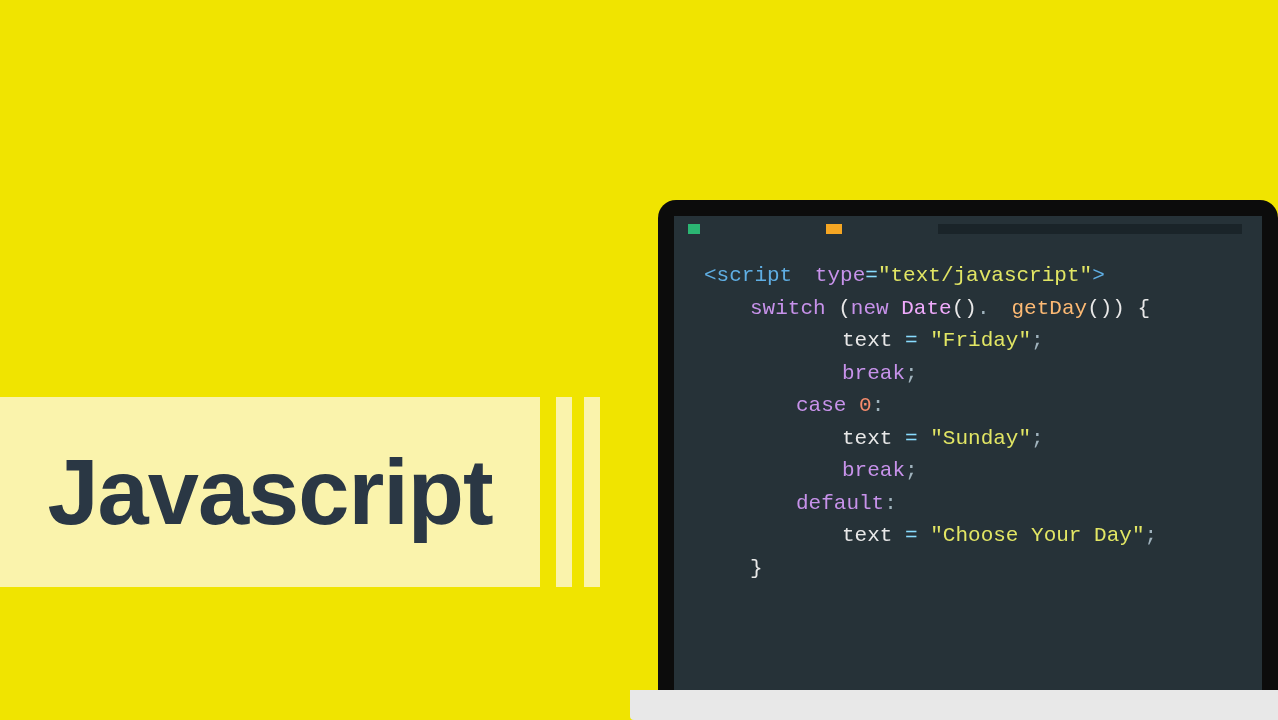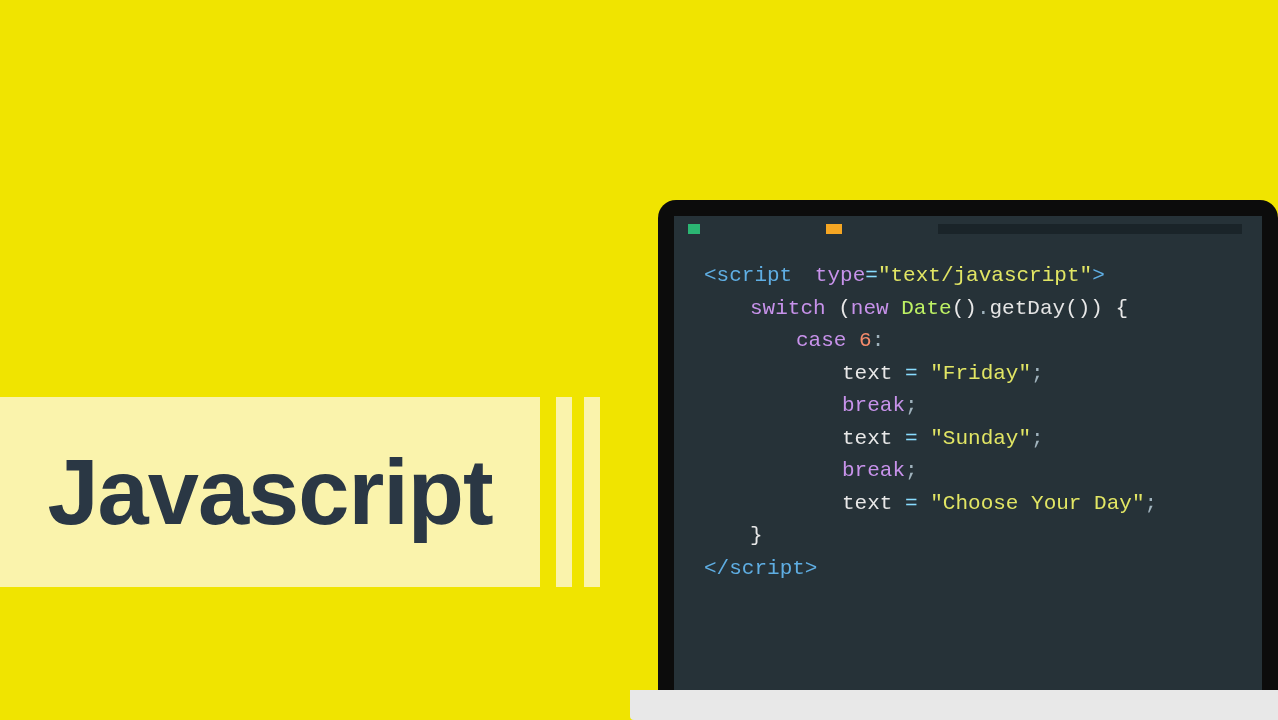--- a/index.html
+++ b/index.html
@@ -83,22 +83,22 @@
     color: #cfd8dc;
   }
   .c-tag { color: #5faee3; }
   .c-attr { color: #c792ea; margin-left: 10px; }
   .c-other { color: #89ddff; }
   .c-string { color: #e2e664; }
   .c-keyword { color: #c792ea; margin-top: 21px; }
   .c-paren { color: #e8e8e8; }
   .c-num { color: #f78c6c; }
   .c-ident { color: #e8e8e8; margin-top: 39px; }
-  .c-class { color: #bef264; }
-  .c-method { color: #e5e5e5; }
+  .c-class { color: #f0abfc; }
+  .c-method { color: #fdba74; margin-left: 22px; }
   .c-punc { color: #a0b3bd; }
   .ind1 { padding-left: 46px; }
   .ind2 { padding-left: 92px; }
   .ind3 { padding-left: 138px; }
   .laptop-base {
     position: absolute;
     bottom: 0;
     left: -28px;
     right: -28px;
     height: 30px;
@@ -139,51 +139,51 @@
       <div class="code-area">
 
         <div>
           <span class="c-tag">&lt;</span><span class="c-tag">script</span><span> </span><span class="c-attr">type</span><span class="c-other">=</span><span class="c-string">"text/javascript"</span><span class="c-tag">&gt;</span>
         </div>
 
         <div class="ind1">
           <span class="c-keyword">switch</span><span> </span><span class="c-paren">(</span><span class="c-keyword">new</span><span> </span><span class="c-class">Date</span><span class="c-paren">()</span><span class="c-punc">.</span><span class="c-method">getDay</span><span class="c-paren">()</span><span class="c-paren">)</span><span> </span><span class="c-paren">{</span>
         </div>
 
-        <div class="ind2">
-          <span class="c-keyword">case</span><span> </span><span class="c-num">6</span><span class="c-punc">:</span>
-        </div>
 
         <div class="ind3">
           <span class="c-ident">text</span><span> </span><span class="c-other">=</span><span> </span><span class="c-string">"Friday"</span><span class="c-punc">;</span>
         </div>
 
         <div class="ind3">
           <span class="c-keyword">break</span><span class="c-punc">;</span>
         </div>
 
+        <div class="ind2">
+          <span class="c-keyword">case</span><span> </span><span class="c-num">0</span><span class="c-punc">:</span>
+        </div>
 
         <div class="ind3">
           <span class="c-ident">text</span><span> </span><span class="c-other">=</span><span> </span><span class="c-string">"Sunday"</span><span class="c-punc">;</span>
         </div>
 
         <div class="ind3">
           <span class="c-keyword">break</span><span class="c-punc">;</span>
         </div>
 
+        <div class="ind2">
+          <span class="c-keyword">default</span><span class="c-punc">:</span>
+        </div>
 
         <div class="ind3">
           <span class="c-ident">text</span><span> </span><span class="c-other">=</span><span> </span><span class="c-string">"Choose Your Day"</span><span class="c-punc">;</span>
         </div>
 
         <div class="ind1">
           <span class="c-paren">}</span>
         </div>
 
-        <div>
-          <span class="c-tag">&lt;/</span><span class="c-tag">script</span><span class="c-tag">&gt;</span>
-        </div>
 
       </div>
     </div>
   </div>
   <div class="laptop-base"></div>
 </div>
 
 </body></html>

